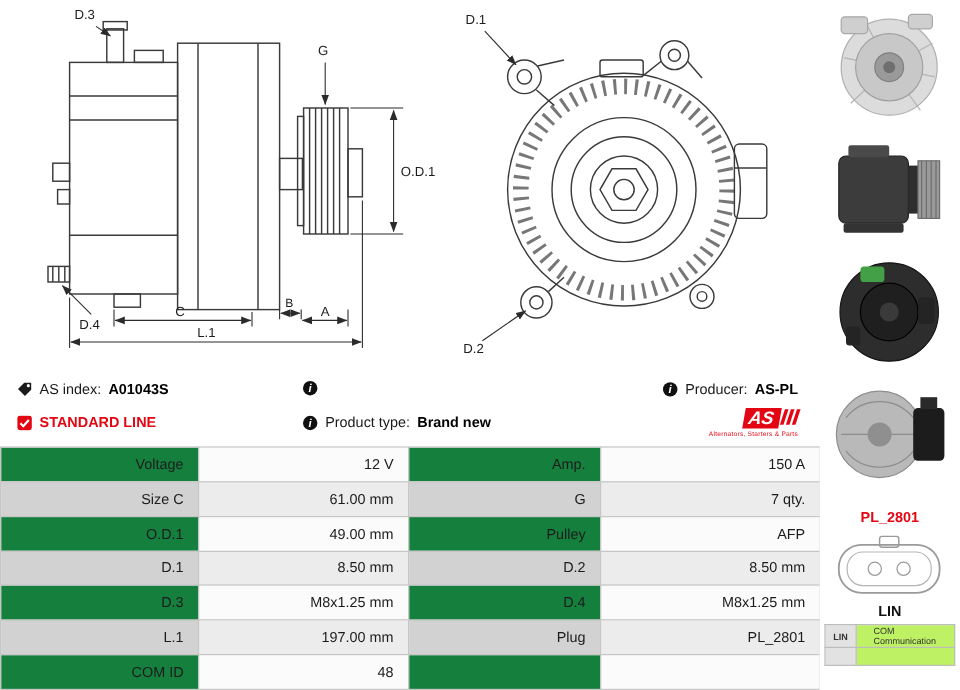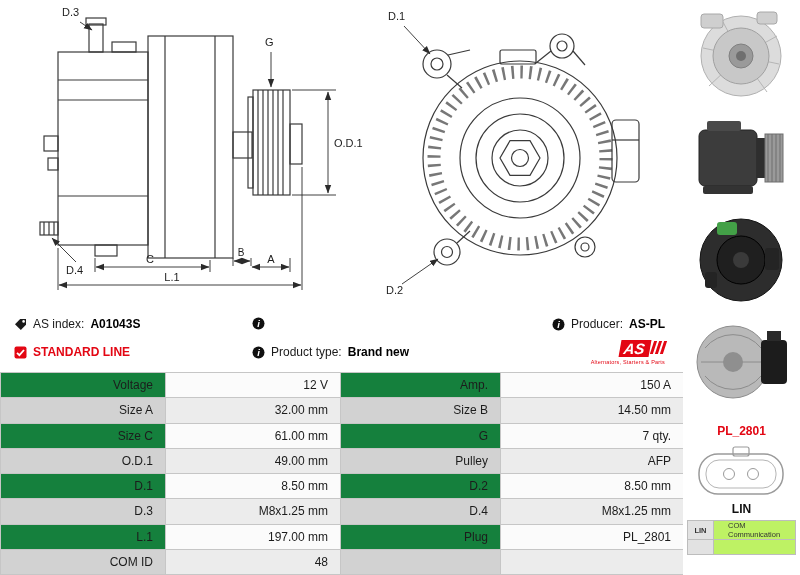--- a/index.html
+++ b/index.html
@@ -229,26 +229,20 @@
           <col style="width:183px">
         </colgroup>
       <tbody>
         <tr>
           <td class="lbl">Voltage</td>
           <td class="val">12 V</td>
           <td class="lbl">Amp.</td>
           <td class="val">150 A</td>
         </tr>
         <tr>
-          <td class="lbl">Size A</td>
-          <td class="val">32.00 mm</td>
-          <td class="lbl">Size B</td>
-          <td class="val">14.50 mm</td>
-        </tr>
-        <tr>
           <td class="lbl">Size C</td>
           <td class="val">61.00 mm</td>
           <td class="lbl">G</td>
           <td class="val">7 qty.</td>
         </tr>
         <tr>
           <td class="lbl">O.D.1</td>
           <td class="val">49.00 mm</td>
           <td class="lbl">Pulley</td>
           <td class="val">AFP</td>

